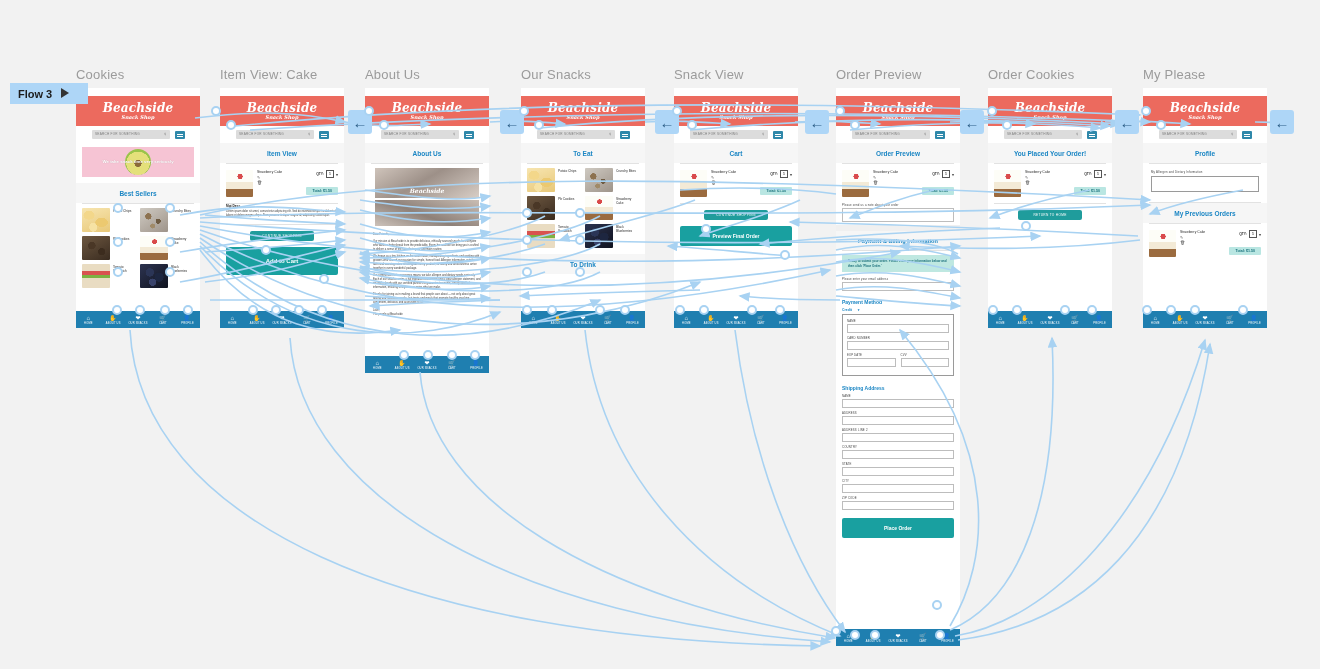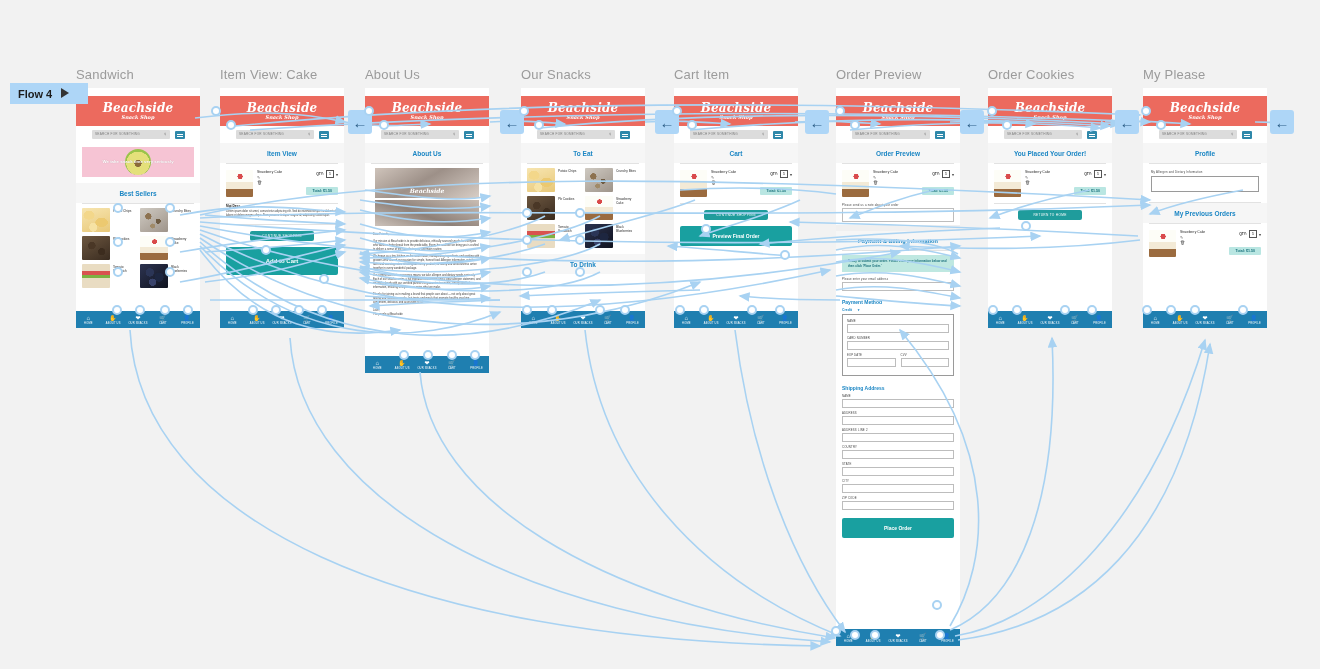--- a/index.html
+++ b/index.html
@@ -234,21 +234,21 @@
       <path d="M836,290 C880,282 920,290 960,298"></path>
       <path d="M836,296 C880,300 920,304 960,306"></path>
     </g>
     <g fill="none" stroke="#a8d2f2" stroke-width="1.6">
       <path d="M210,300 C300,300 400,300 500,300"></path>
       <path d="M836,240 C900,236 940,244 958,254"></path>
       <path d="M680,190 C740,186 790,188 836,194"></path>
     </g>
   </svg>
 
-  <div class="screen-title" style="left:76px; top:67px;">Sandwich</div>
+  <div class="screen-title" style="left:76px; top:67px;">Cookies</div>
   <div class="screen" style="left:76px; top:88px; width:124px; height:240px;">
     <div style="height:8px;background:#fff"></div>
     <div class="brandbar">
       <div class="b1">Beachside</div>
       <div class="b2">Snack Shop</div>
     </div>
     <div class="searchrow">
       <div class="searchbox">
         <span>SEARCH FOR SOMETHING</span>
         <span class="mag">⚲</span>
@@ -498,21 +498,21 @@
           <span class="g">🛒</span>
           <span class="l">CART</span>
         </div>
       <div class="ni">
           <span class="g">👤</span>
           <span class="l">PROFILE</span>
         </div>
     </div>
   </div>
 
-  <div class="screen-title" style="left:674px; top:67px;">Cart Item</div>
+  <div class="screen-title" style="left:674px; top:67px;">Snack View</div>
   <div class="screen" style="left:674px; top:88px; width:124px; height:240px;">
     <div style="height:8px;background:#fff"></div>
     <div class="brandbar">
       <div class="b1">Beachside</div>
       <div class="b2">Snack Shop</div>
     </div>
     <div class="searchrow">
       <div class="searchbox">
           <span>SEARCH FOR SOMETHING</span>
           <span class="mag">⚲</span>
@@ -788,21 +788,21 @@
           <span class="l">CART</span>
         </div>
       <div class="ni">
           <span class="g">👤</span>
           <span class="l">PROFILE</span>
         </div>
     </div>
   </div>
 
   <div class="flow-tag">
-    <span>Flow 4</span>
+    <span>Flow 3</span>
     <span class="flow-tri"></span>
   </div>
 
   <div id="nodes" style="position:absolute;inset:0;z-index:6;">
       <div style="position: absolute; left: 348px; top: 110px; width: 24px; height: 24px; background: rgb(174, 214, 247); border-radius: 3px; display: flex; align-items: center; justify-content: center; color: rgb(43, 93, 134); font-size: 15px; line-height: 1;">
         <span>←</span>
       </div>
       <div style="position: absolute; left: 500px; top: 110px; width: 24px; height: 24px; background: rgb(174, 214, 247); border-radius: 3px; display: flex; align-items: center; justify-content: center; color: rgb(43, 93, 134); font-size: 15px; line-height: 1;">
         <span>←</span>
       </div>

